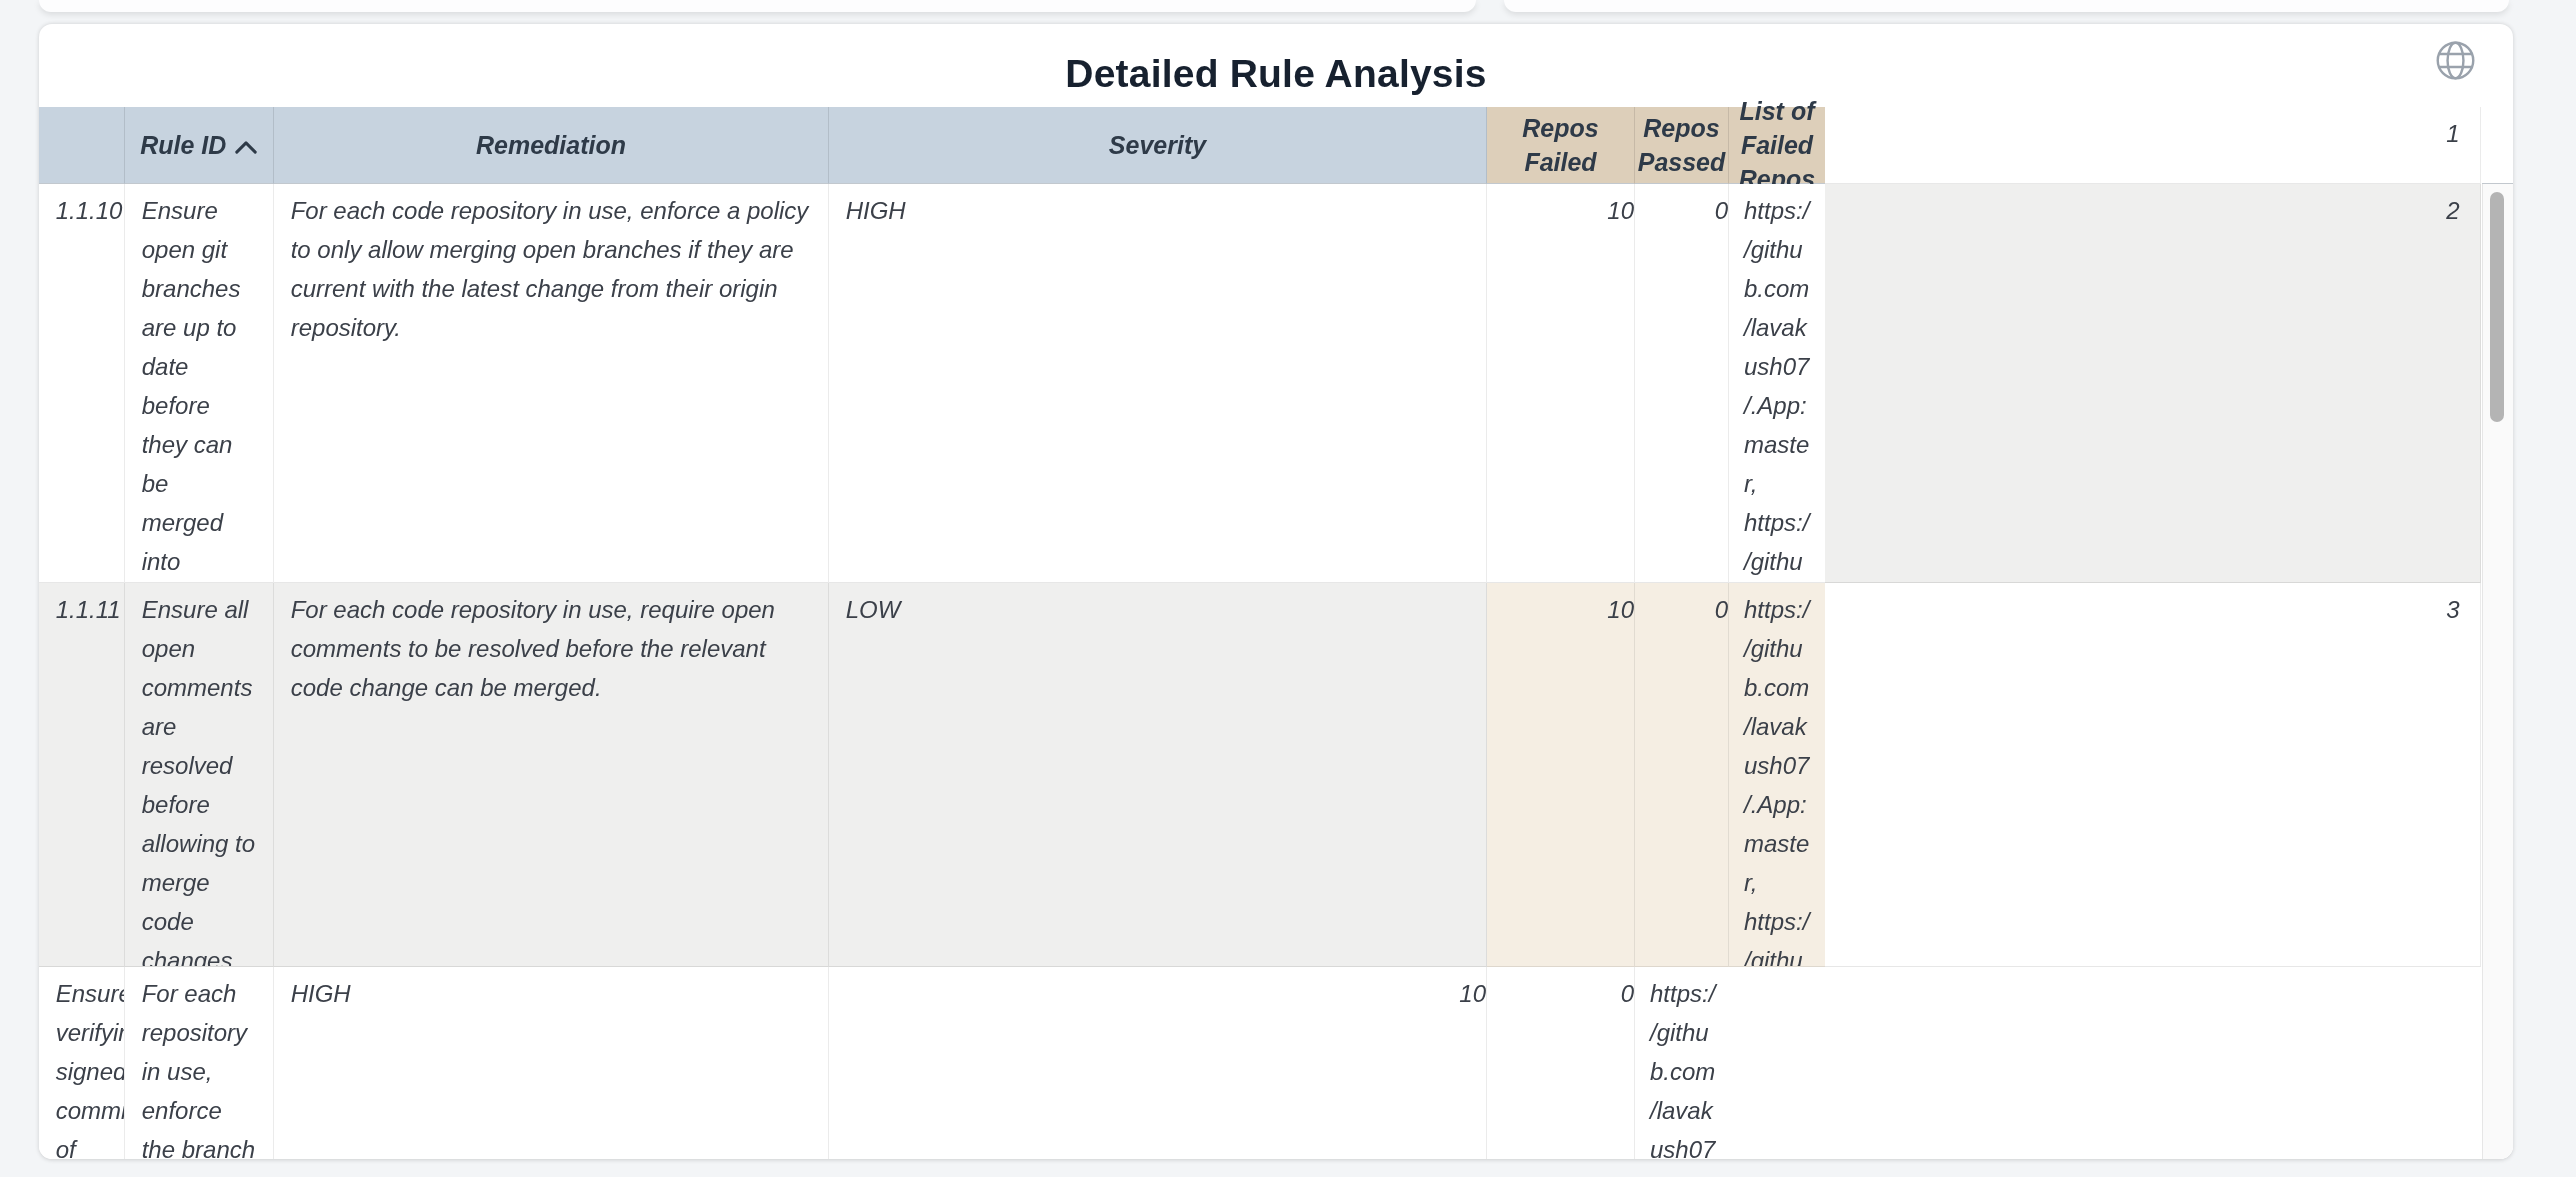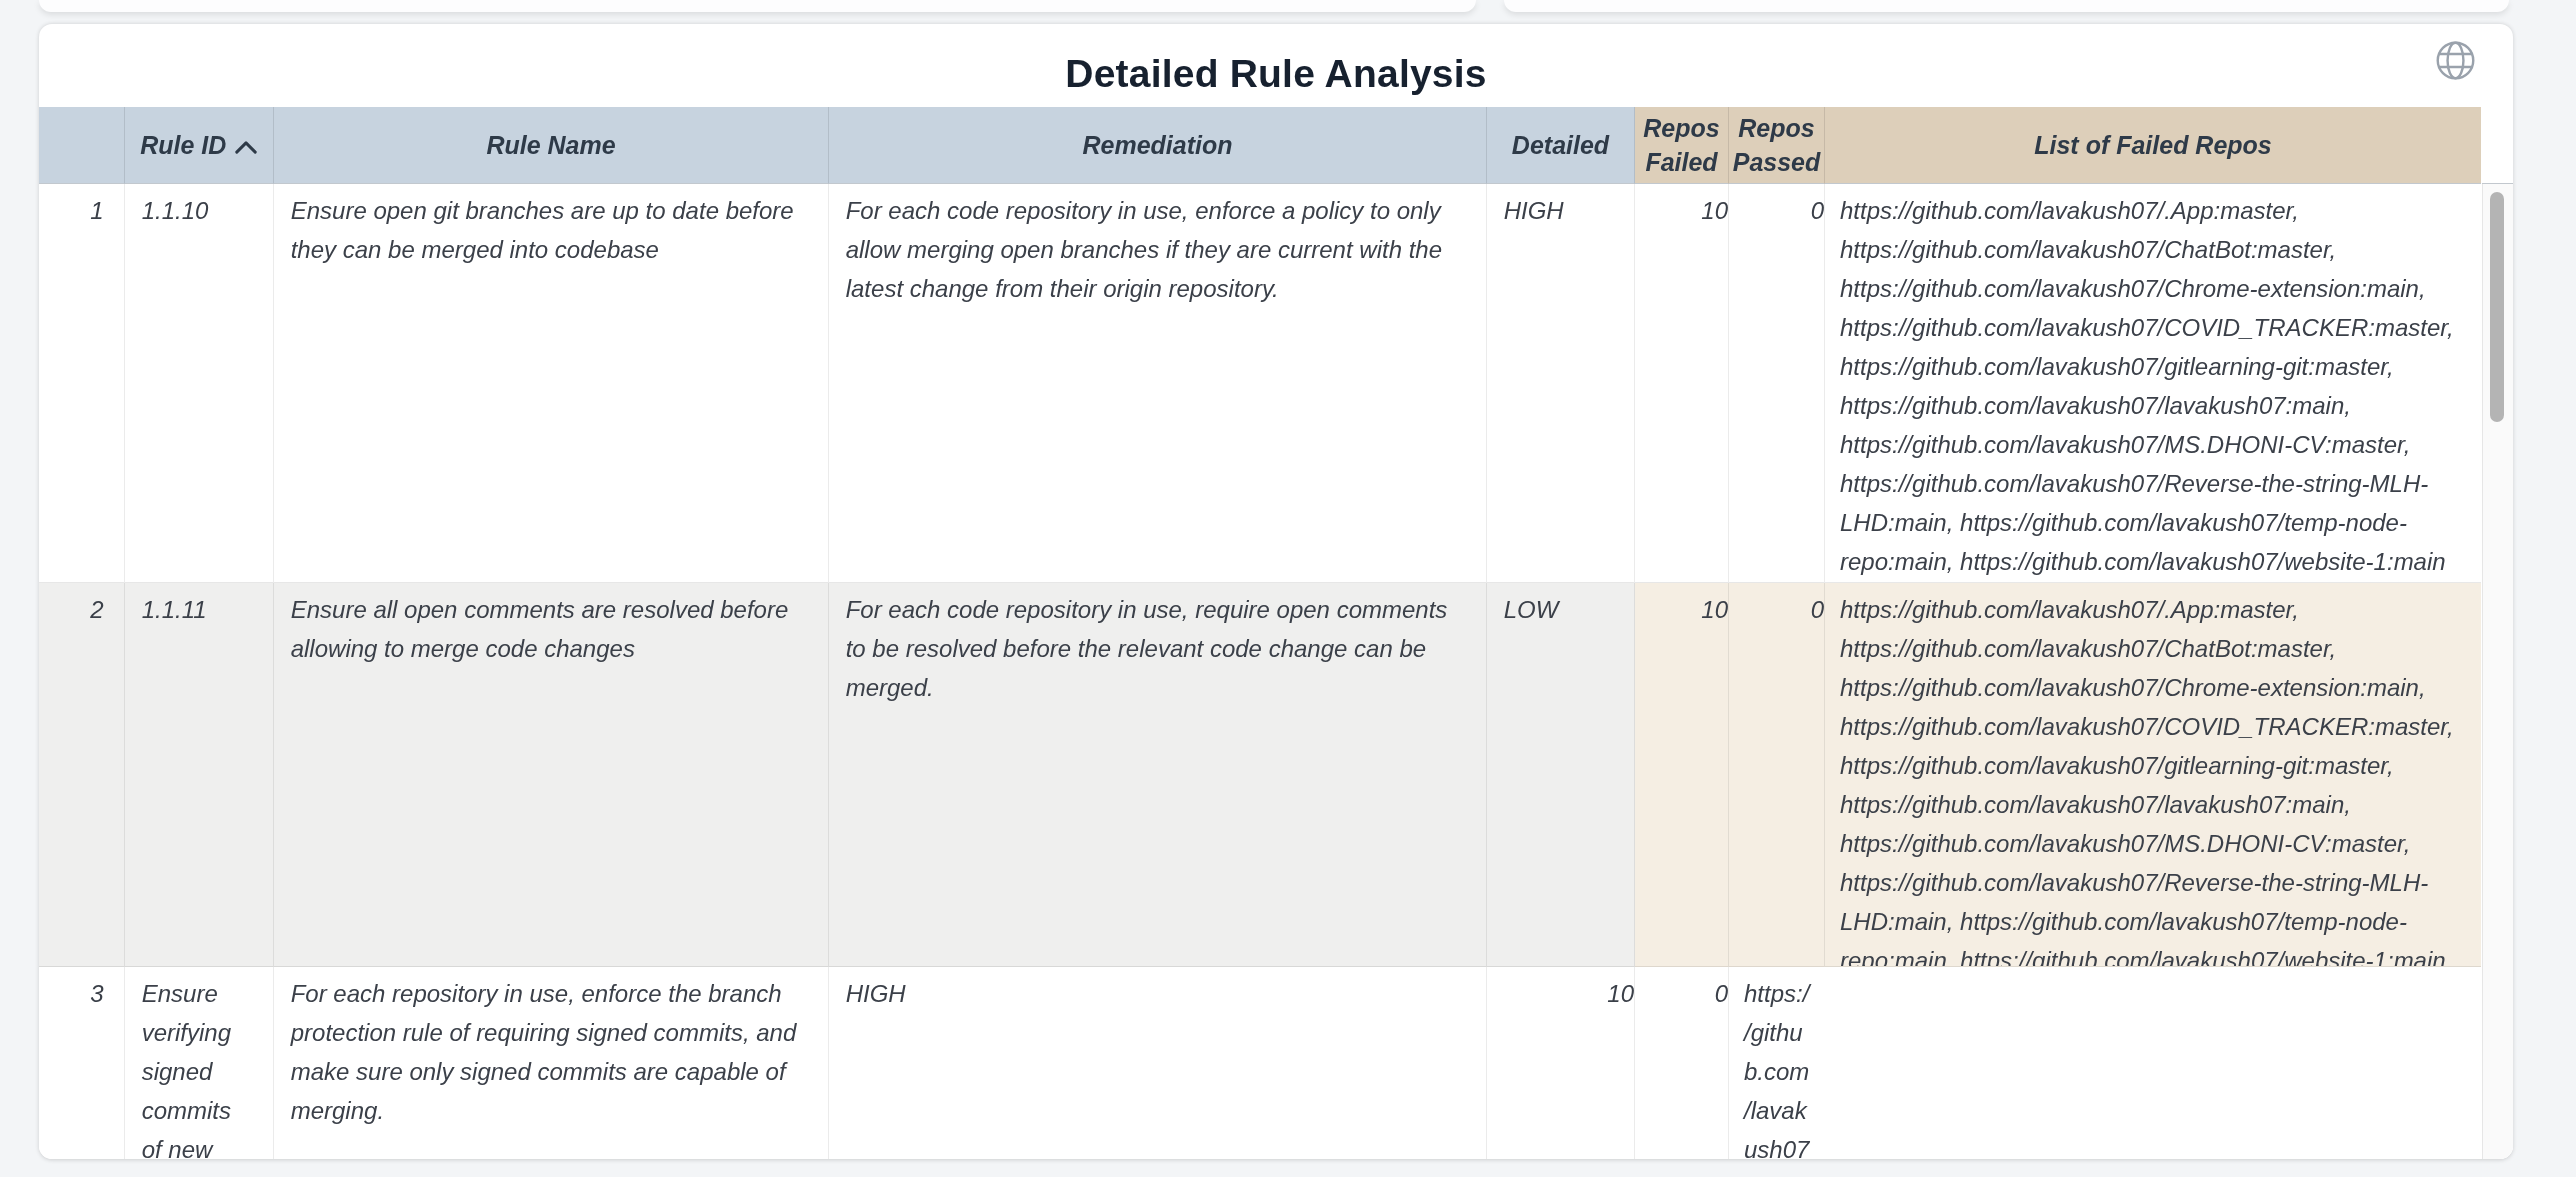--- a/index.html
+++ b/index.html
@@ -88,23 +88,22 @@
 
         <div class="th blue"></div>
         <div class="th blue">
           <span>Rule ID</span>
           <span class="sort-icon">
             <svg width="24" height="15" viewBox="0 0 26 16" fill="none" stroke="#2e3a48" stroke-width="3.2" stroke-linecap="round" stroke-linejoin="round">
               <polyline points="3,13 13,3 23,13"></polyline>
             </svg>
           </span>
         </div>
-        <div class="th blue">Rule Name</div>
         <div class="th blue">Remediation</div>
-        <div class="th blue">Detailed</div>
+        <div class="th blue">Severity</div>
         <div class="th tan">Repos Failed</div>
         <div class="th tan">Repos Passed</div>
         <div class="th tan last">List of Failed Repos</div>
 
         <div class="td idx">1</div>
         <div class="td">1.1.10</div>
         <div class="td">Ensure open git branches are up to date before they can be merged into codebase</div>
         <div class="td">For each code repository in use, enforce a policy to only allow merging open branches if they are current with the latest change from their origin repository.</div>
         <div class="td">HIGH</div>
         <div class="td num warm">10</div>

